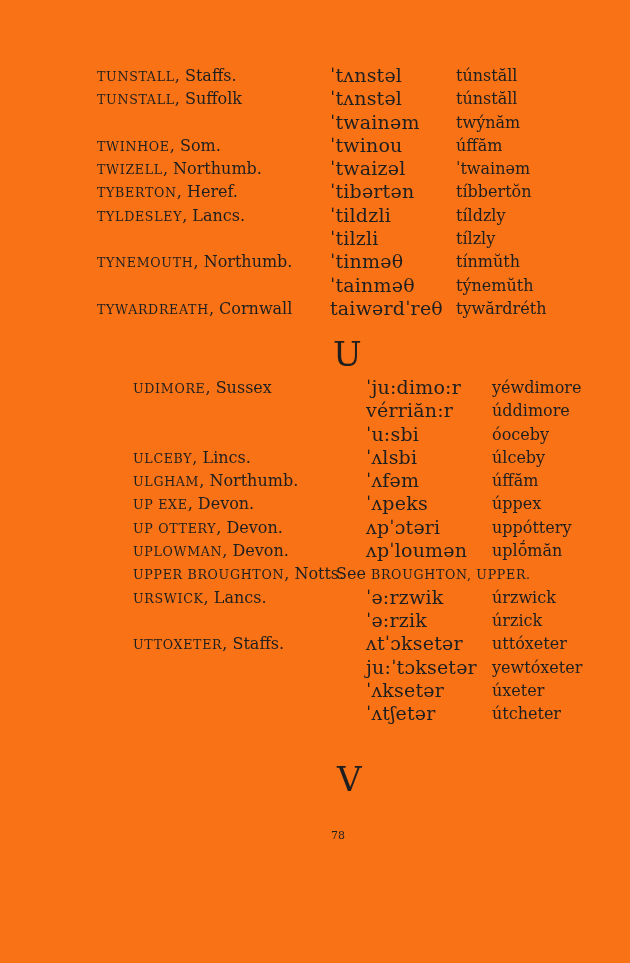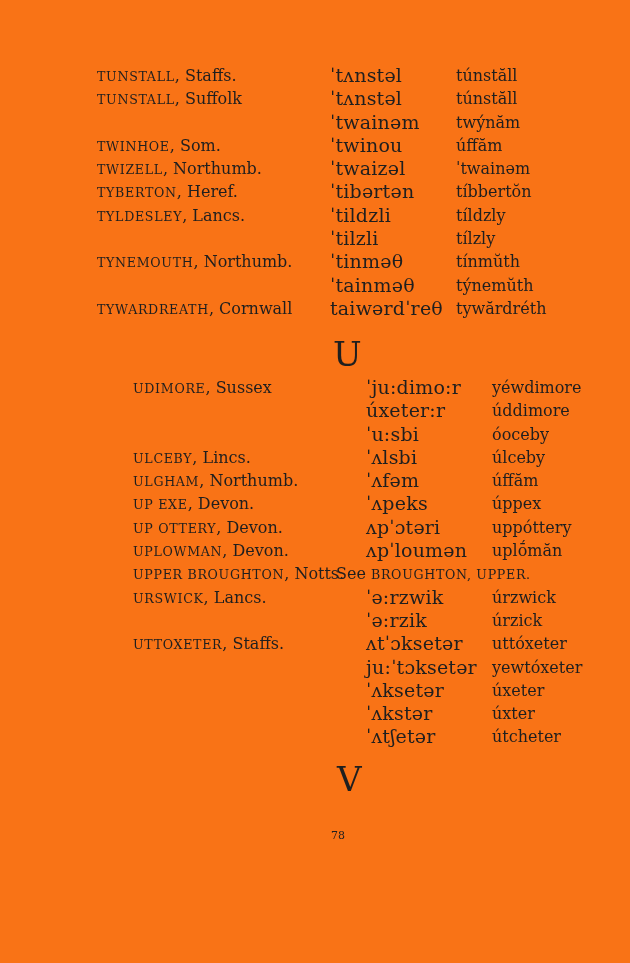--- a/index.html
+++ b/index.html
@@ -118,21 +118,21 @@
     </div>
 
   <div class="section-header" id="header-u">U</div>
   <div class="section" id="section-u">
       <div class="row">
         <div class="cell name"><span class="sc">UDIMORE</span><span class="county">, Sussex</span></div>
         <div class="cell ipa">ˈju:dimo:r</div>
         <div class="cell resp">yéwdimore</div>
       </div>
       <div class="row">
-        <div class="cell ipa">úxeter:r</div>
+        <div class="cell ipa">vérriăn:r</div>
         <div class="cell resp">úddimore</div>
       </div>
       <div class="row">
         <div class="cell ipa">ˈu:sbi</div>
         <div class="cell resp">óoceby</div>
       </div>
       <div class="row">
         <div class="cell name"><span class="sc">ULCEBY</span><span class="county">, Lincs.</span></div>
         <div class="cell ipa">ˈʌlsbi</div>
         <div class="cell resp">úlceby</div>
@@ -177,24 +177,20 @@
       </div>
       <div class="row">
         <div class="cell ipa">ju:ˈtɔksetər</div>
         <div class="cell resp">yewtóxeter</div>
       </div>
       <div class="row">
         <div class="cell ipa">ˈʌksetər</div>
         <div class="cell resp">úxeter</div>
       </div>
       <div class="row">
-        <div class="cell ipa">ˈʌkstər</div>
-        <div class="cell resp">úxter</div>
-      </div>
-      <div class="row">
         <div class="cell ipa">ˈʌtʃetər</div>
         <div class="cell resp">útcheter</div>
       </div>
     </div>
 
   <div class="section-header" id="header-v">V</div>
 
   <div id="page-number">78</div>
 </div>
 

